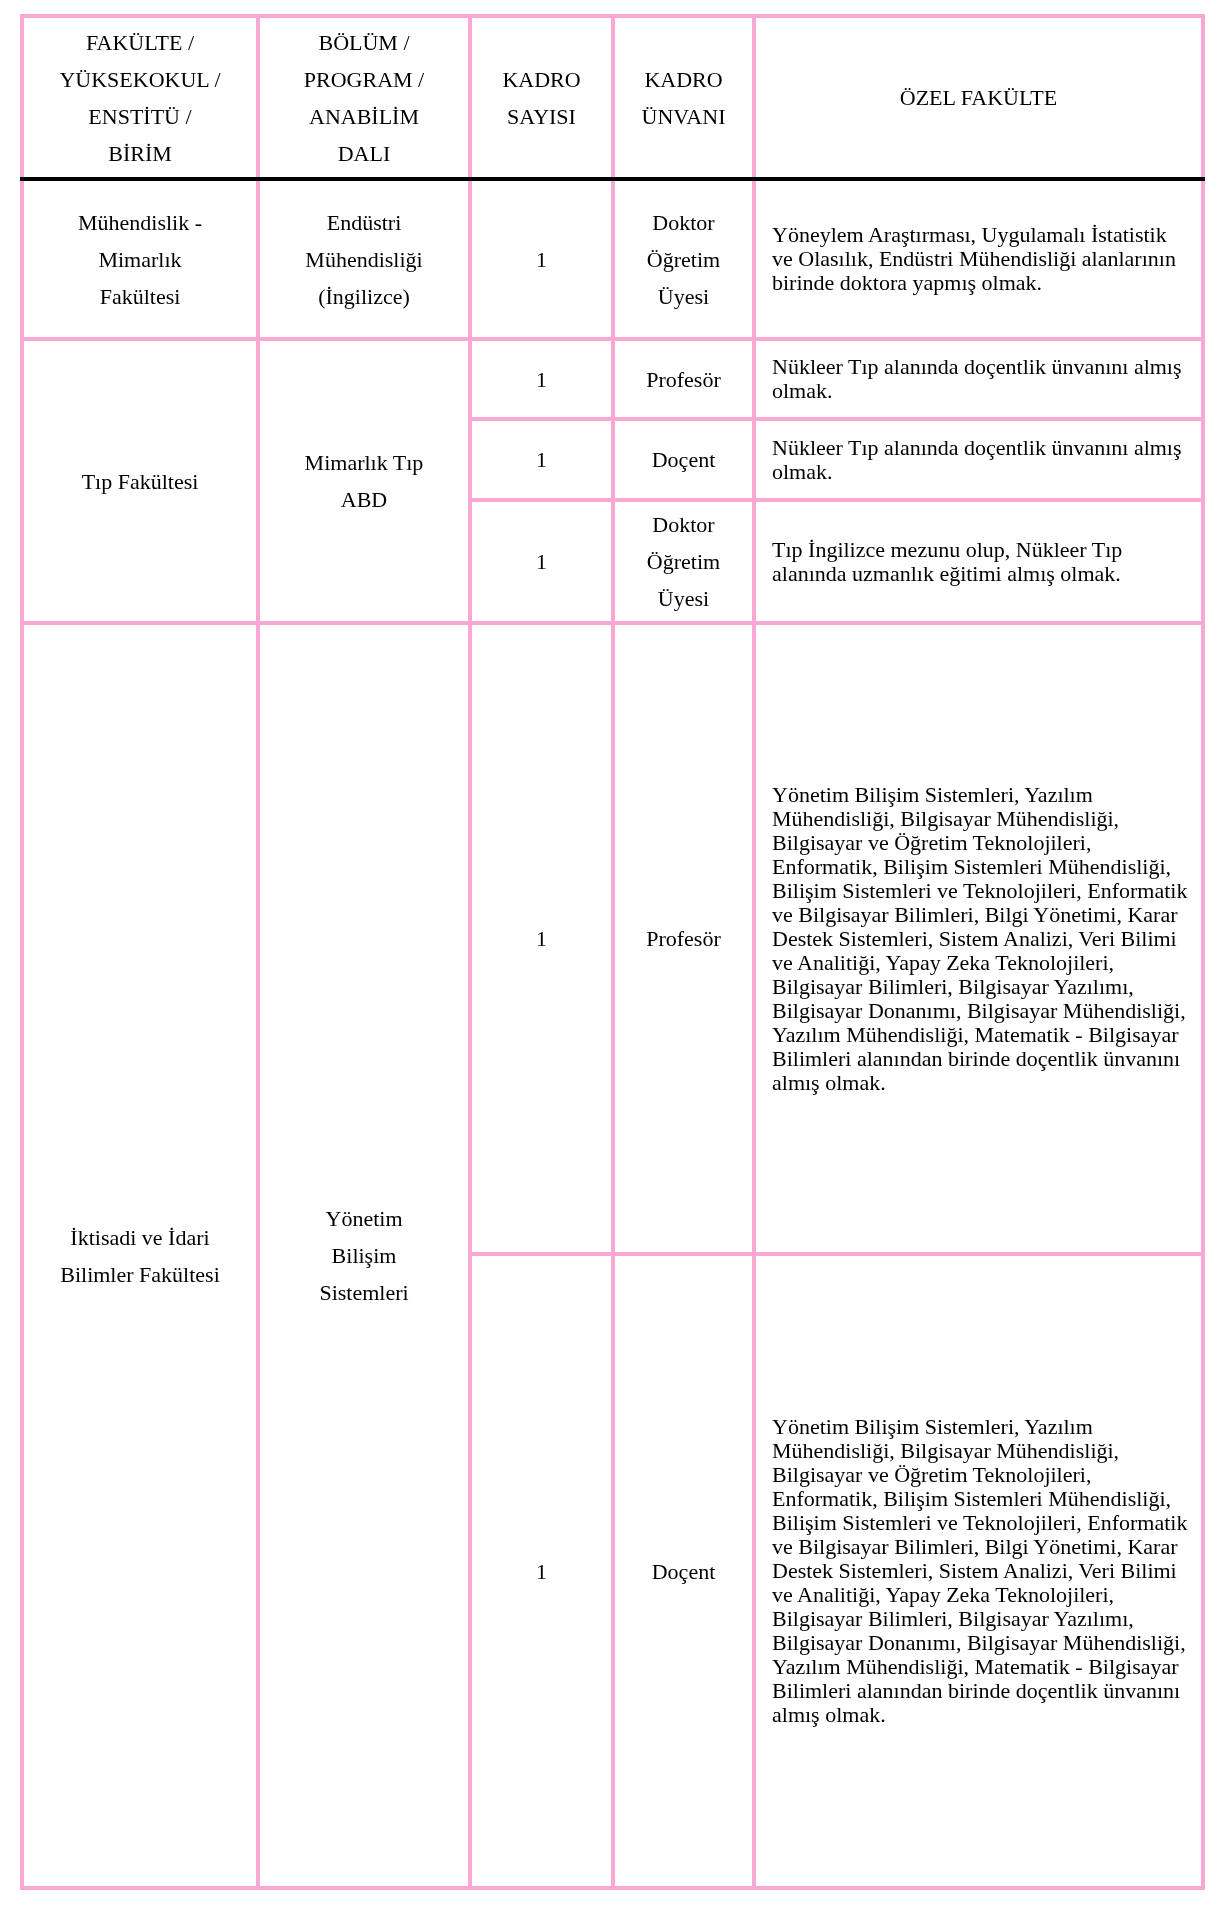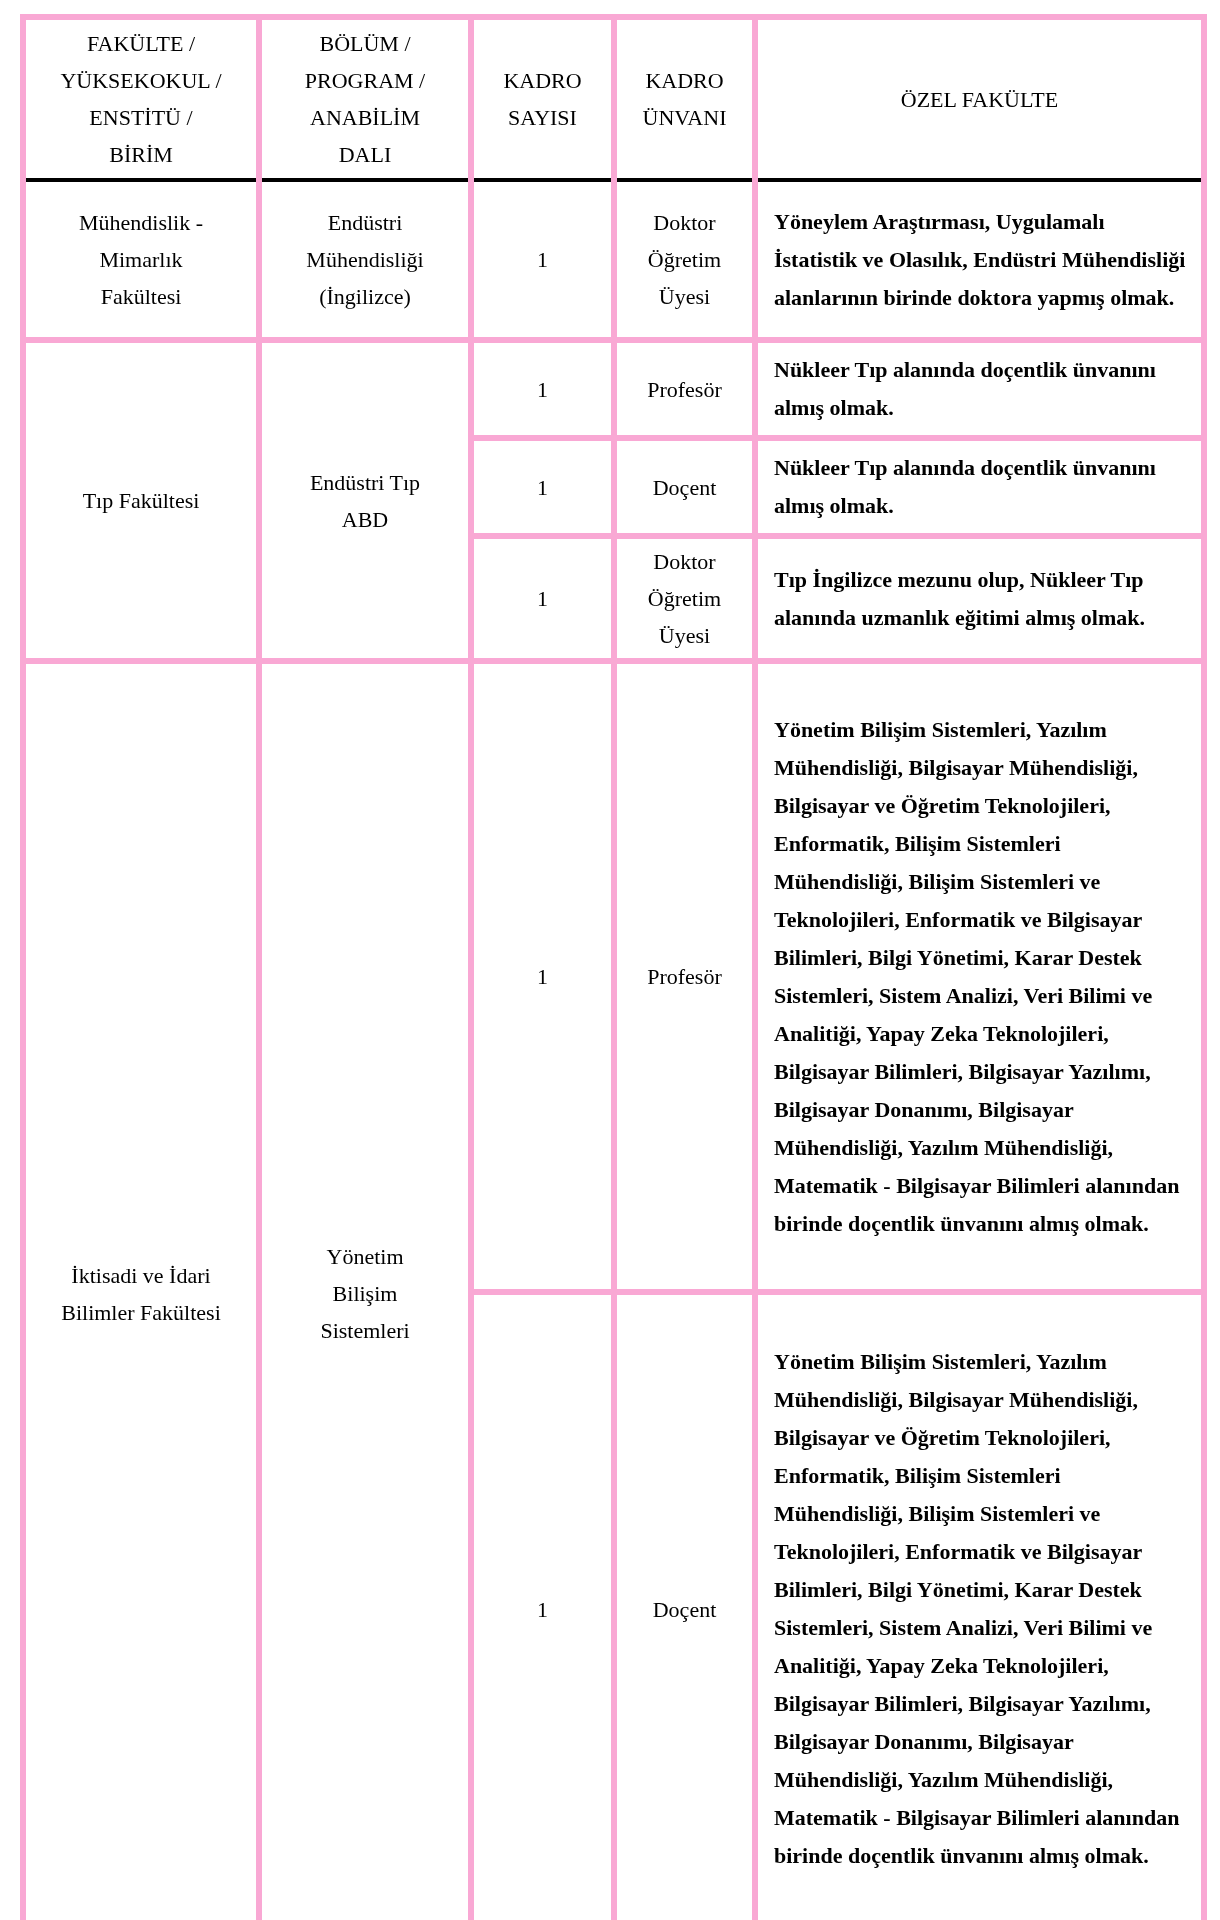--- a/index.html
+++ b/index.html
@@ -19,42 +19,41 @@
     border-collapse: collapse;
     table-layout: fixed;
     border: 3px solid #000;
   }
   col.c1 { width: 236px; }
   col.c2 { width: 212px; }
   col.c3 { width: 143px; }
   col.c4 { width: 141px; }
   col.c5 { width: 449px; }
   td {
-    border: 6px solid #f9a8d4;
+    border: 4px solid #f9a8d4;
     font-size: 22px;
     font-weight: normal;
     text-align: center;
     vertical-align: middle;
     line-height: 37px;
     white-space: pre-line;
     padding: 4px 6px;
     overflow: hidden;
   }
   tr.header-row td {
     border-bottom: 4px solid #000;
   }
   tr.section-start td {
     border-top: 3px solid #6d28d9;
   }
   td.conditions {
     text-align: left;
     white-space: normal;
-    line-height: 38px;
+    line-height: 24px;
     padding: 8px 12px 8px 16px;
-    font-weight: bold;
   }
   tr.h-header { height: 163px; }
   tr.h-r1  { height: 160px; }
   tr.h-t1  { height: 80px; }
   tr.h-t2  { height: 81px; }
   tr.h-t3  { height: 119px; }
   tr.h-i1  { height: 631px; }
   tr.h-i2  { height: 634px; }
 </style>
 </head>
@@ -95,21 +94,21 @@
 (İngilizce)</td>
     <td>1</td>
     <td>Doktor
 Öğretim
 Üyesi</td>
     <td class="conditions">Yöneylem Araştırması, Uygulamalı İstatistik ve Olasılık, Endüstri Mühendisliği alanlarının birinde doktora yapmış olmak.</td>
   </tr>
 
   <tr class="section-start h-t1">
     <td rowspan="3">Tıp Fakültesi</td>
-    <td rowspan="3">Endüstri Tıp
+    <td rowspan="3">Mimarlık Tıp
 ABD</td>
     <td>1</td>
     <td>Profesör</td>
     <td class="conditions">Nükleer Tıp alanında doçentlik ünvanını almış olmak.</td>
   </tr>
   <tr class="h-t2">
     <td>1</td>
     <td>Doçent</td>
     <td class="conditions">Nükleer Tıp alanında doçentlik ünvanını almış olmak.</td>
   </tr>

